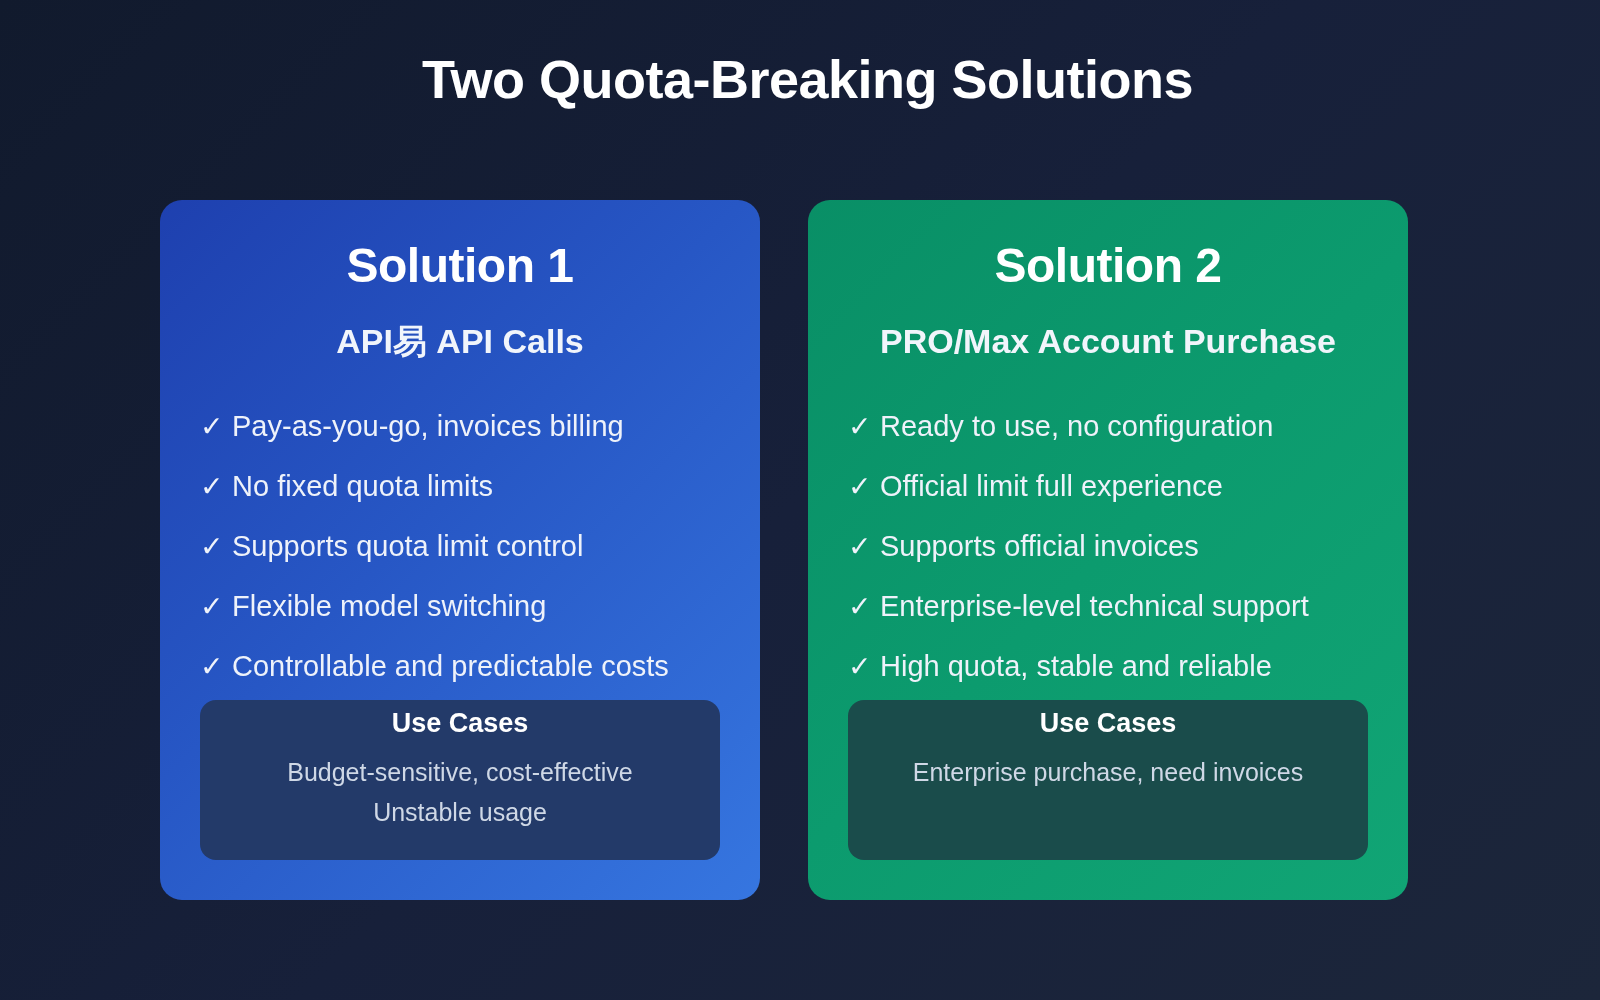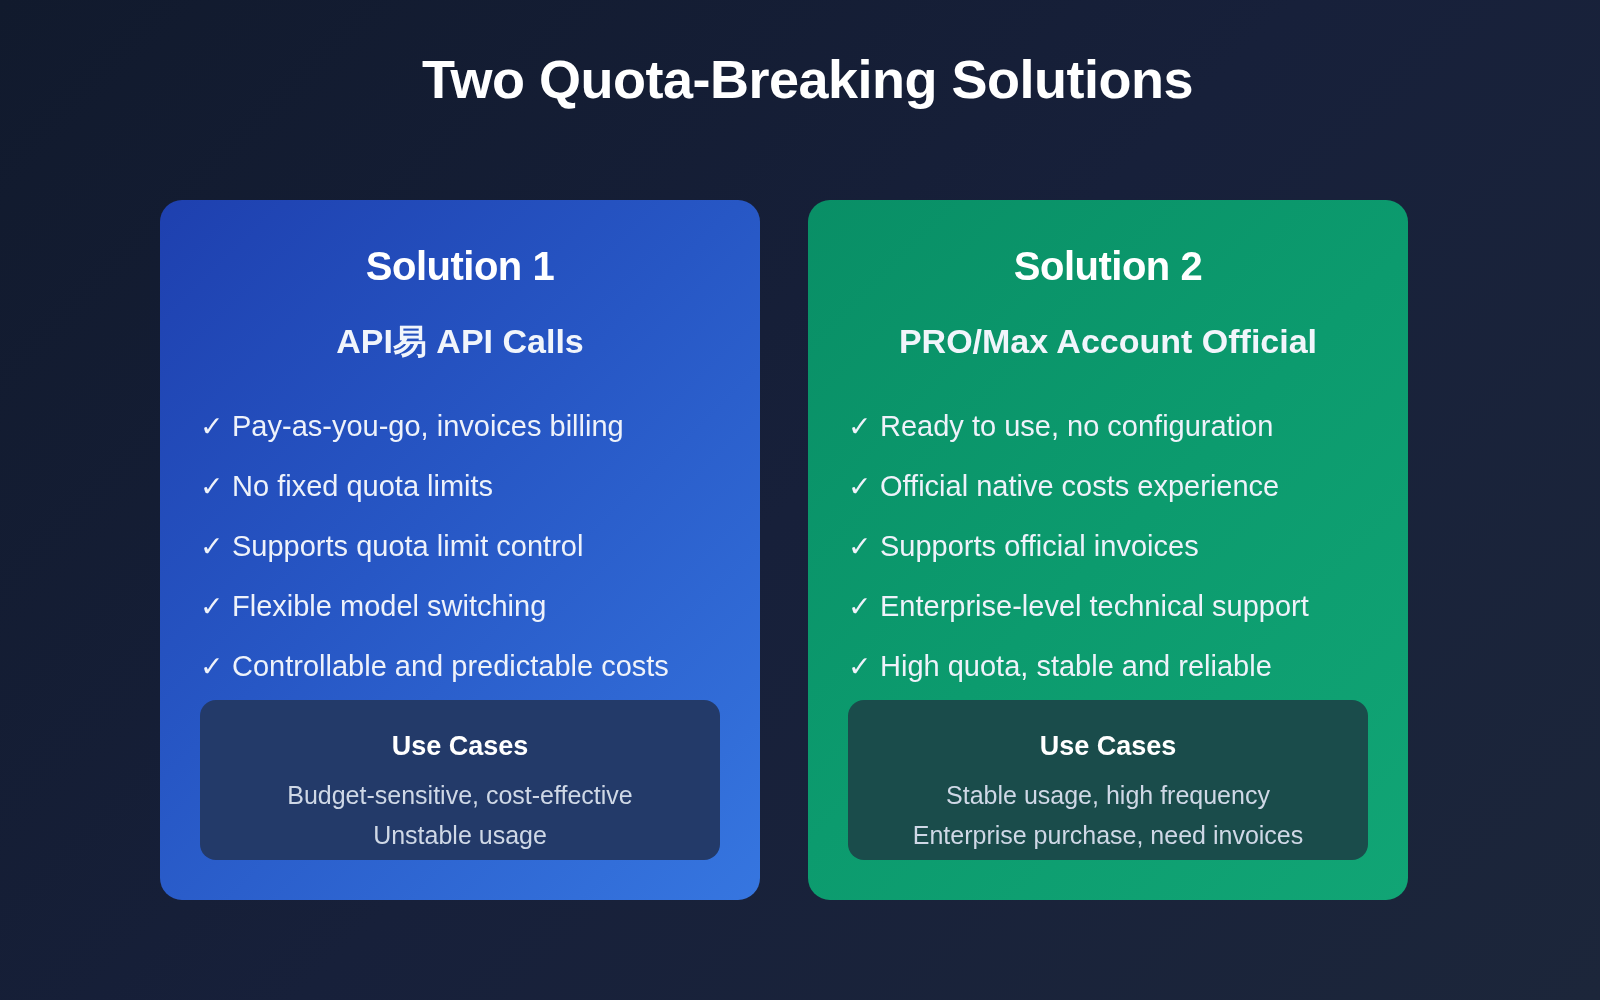--- a/index.html
+++ b/index.html
@@ -31,21 +31,21 @@
     .card.blue {
       left: 160px;
       background: linear-gradient(135deg, #1e40af 0%, #2757c5 45%, #3676e0 100%);
     }
     .card.green {
       left: 808px;
       background: linear-gradient(135deg, #098f66 0%, #0c9b6e 50%, #11a575 100%);
     }
     .card-title {
       text-align: center;
-      font-size: 40px;
+      font-size: 48px;
       font-weight: 700;
       line-height: 60px;
       letter-spacing: -0.5px;
     }
     .card-subtitle {
       text-align: center;
       font-size: 34px;
       font-weight: 700;
       line-height: 46px;
       margin-top: 22px;
@@ -68,21 +68,21 @@
       color: #eef2fa;
       flex: none;
     }
     .usecase-box {
       position: absolute;
       left: 40px; right: 40px;
       top: 500px;
       height: 160px;
       border-radius: 16px;
       text-align: center;
-      padding-top: 27px;
+      padding-top: 4px;
     }
     .card.blue .usecase-box { background: #233a69; }
     .card.green .usecase-box { background: #1a4c4b; }
     .usecase-title {
       font-size: 27px;
       font-weight: 700;
       line-height: 38px;
       color: #ffffff;
     }
     .usecase-line {
@@ -126,43 +126,42 @@
     <div class="usecase-title">Use Cases</div>
     <div class="usecase-lines">
       <div class="usecase-line">Budget-sensitive, cost-effective</div>
       <div class="usecase-line">Unstable usage</div>
     </div>
   </div>
 </section>
 
 <section class="card green">
   <div class="card-title">Solution 2</div>
-  <div class="card-subtitle">PRO/Max Account Official</div>
+  <div class="card-subtitle">PRO/Max Account Purchase</div>
   <ul class="feature-list">
     <li class="feature-item">
       <span class="check-icon">✓</span>
       <span>Ready to use, no configuration</span>
     </li>
     <li class="feature-item">
       <span class="check-icon">✓</span>
-      <span>Official native costs experience</span>
+      <span>Official limit full experience</span>
     </li>
     <li class="feature-item">
       <span class="check-icon">✓</span>
       <span>Supports official invoices</span>
     </li>
     <li class="feature-item">
       <span class="check-icon">✓</span>
       <span>Enterprise-level technical support</span>
     </li>
     <li class="feature-item">
       <span class="check-icon">✓</span>
       <span>High quota, stable and reliable</span>
     </li>
   </ul>
   <div class="usecase-box">
     <div class="usecase-title">Use Cases</div>
     <div class="usecase-lines">
-      <div class="usecase-line">Stable usage, high frequency</div>
       <div class="usecase-line">Enterprise purchase, need invoices</div>
     </div>
   </div>
 </section>
 
 </body></html>

